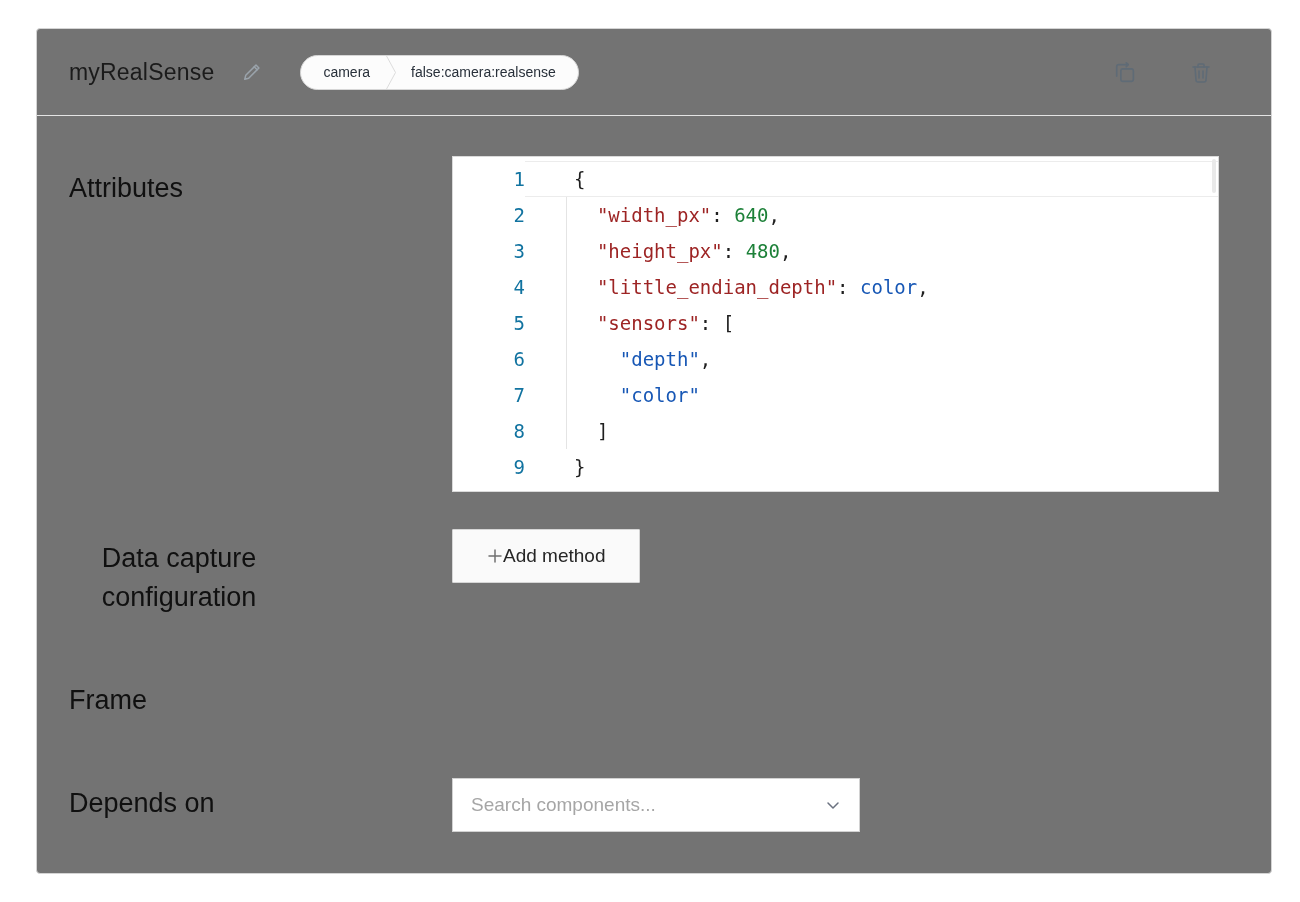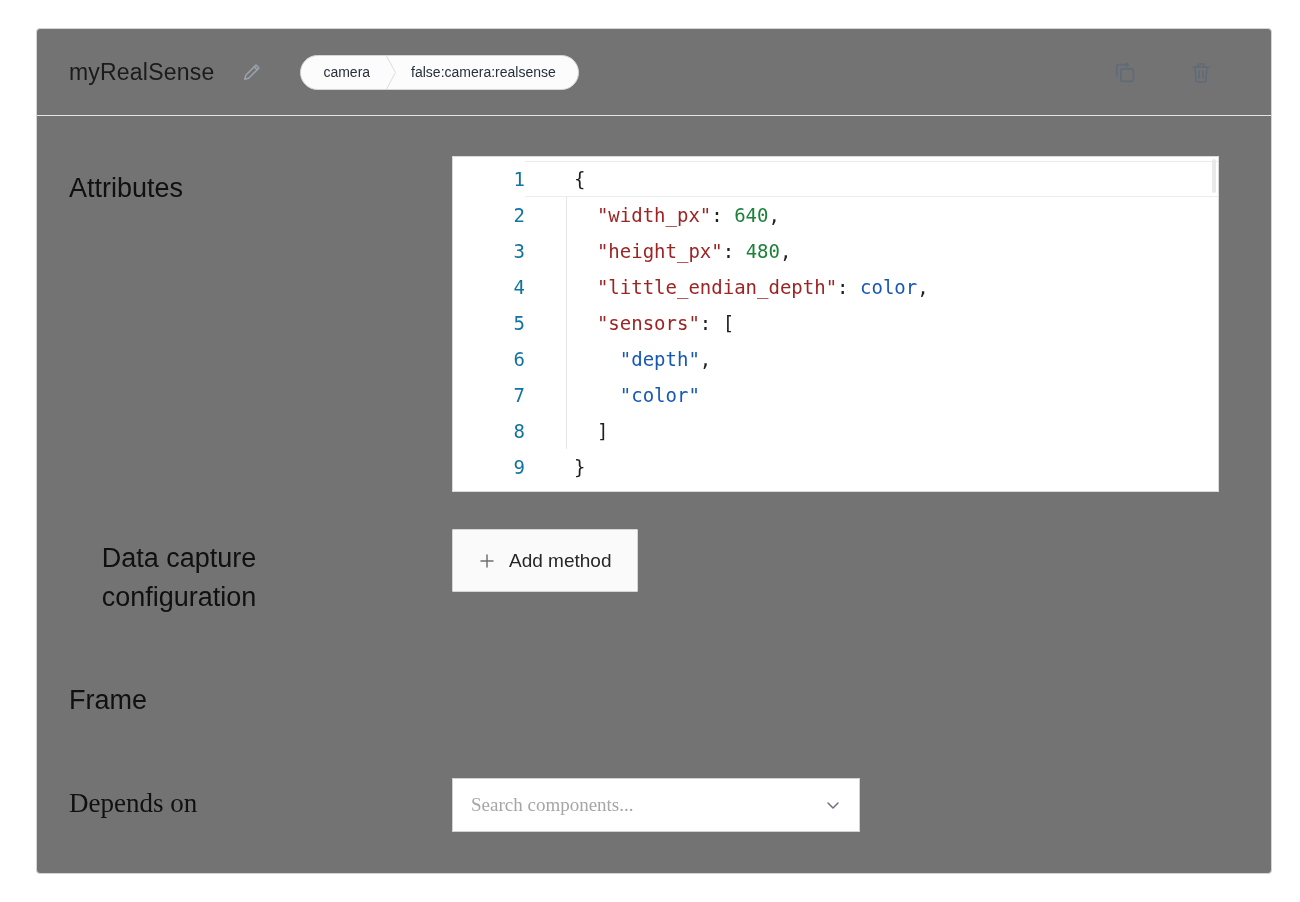--- a/index.html
+++ b/index.html
@@ -29,42 +29,42 @@
   .row{display:grid; grid-template-columns:383px 1fr; align-items:start;
     padding-left:32px; padding-right:28px;}
   .label{font-size:27px; line-height:39px; color:#101010;}
   .label.wrap{max-width:220px;text-align:center;}
   .row-attributes{margin-top:40px;}
   .row-attributes .label{padding-top:13px;}
   .row-capture{margin-top:37px;}
   .row-capture .label{padding-top:10px;}
   .row-frame{margin-top:54px;}
   .row-frame .label{padding-top:10px;}
-  .row-depends{margin-top:58px;font-family:Liberation Serif, serif;}
+  .row-depends{margin-top:58px;}
   .row-depends .label{padding-top:6px;}
   
   .editor{position:relative; width:767px; background:#fff; border:1px solid #dadada;
     font-family:"DejaVu Sans Mono","Liberation Mono",monospace; font-size:19px;
     padding:4px 0 6px 0; cursor:text;}
   .code-line{display:flex; line-height:36px; white-space:pre;}
   .gutter{flex:none; width:72px; text-align:right; color:var(--line-number);
     user-select:none;}
   .code-content{flex:1; padding-left:49px; color:#1f1f1f;}
   .code-line.active .code-content{box-shadow:inset 0 1px 0 #ececec, inset 0 -1px 0 #ececec;}
   .tok-plain{color:#1f1f1f;}
   .tok-key{color:var(--key);}
   .tok-num{color:var(--number);}
   .tok-bool{color:var(--keyword);}
   .tok-str{color:var(--string);}
   .indent-guide{position:absolute; left:113px; top:40px; width:1px; height:252px;
     background:#e4e4e4; pointer-events:none;}
   .scroll-thumb{position:absolute; right:2px; top:2px; width:4px; height:34px;
     border-radius:2px; background:#e9e9e9;}
   
-  .btn{display:inline-flex; align-items:center; gap:14px; height:63px; padding:0 26px;
+  .btn{display:inline-flex; align-items:center; gap:0; height:54px; padding:0 34px;
     background:#fafafa; border:1px solid #d6d6d6; border-radius:1px; cursor:pointer;
     font-family:inherit; font-size:19px; color:#262626;}
   .btn svg{flex:none;}
   
   .select{display:flex; align-items:center; width:408px; height:54px;
     border:1px solid #d2d2d2; background:#fff; padding:0 18px;}
   .select input{flex:1; border:none; outline:none; font-family:inherit;
     font-size:19px; color:#141414; background:transparent;}
   .select input::placeholder{color:#a6a6a6;}
   .select svg{flex:none; color:#6b7280;}

